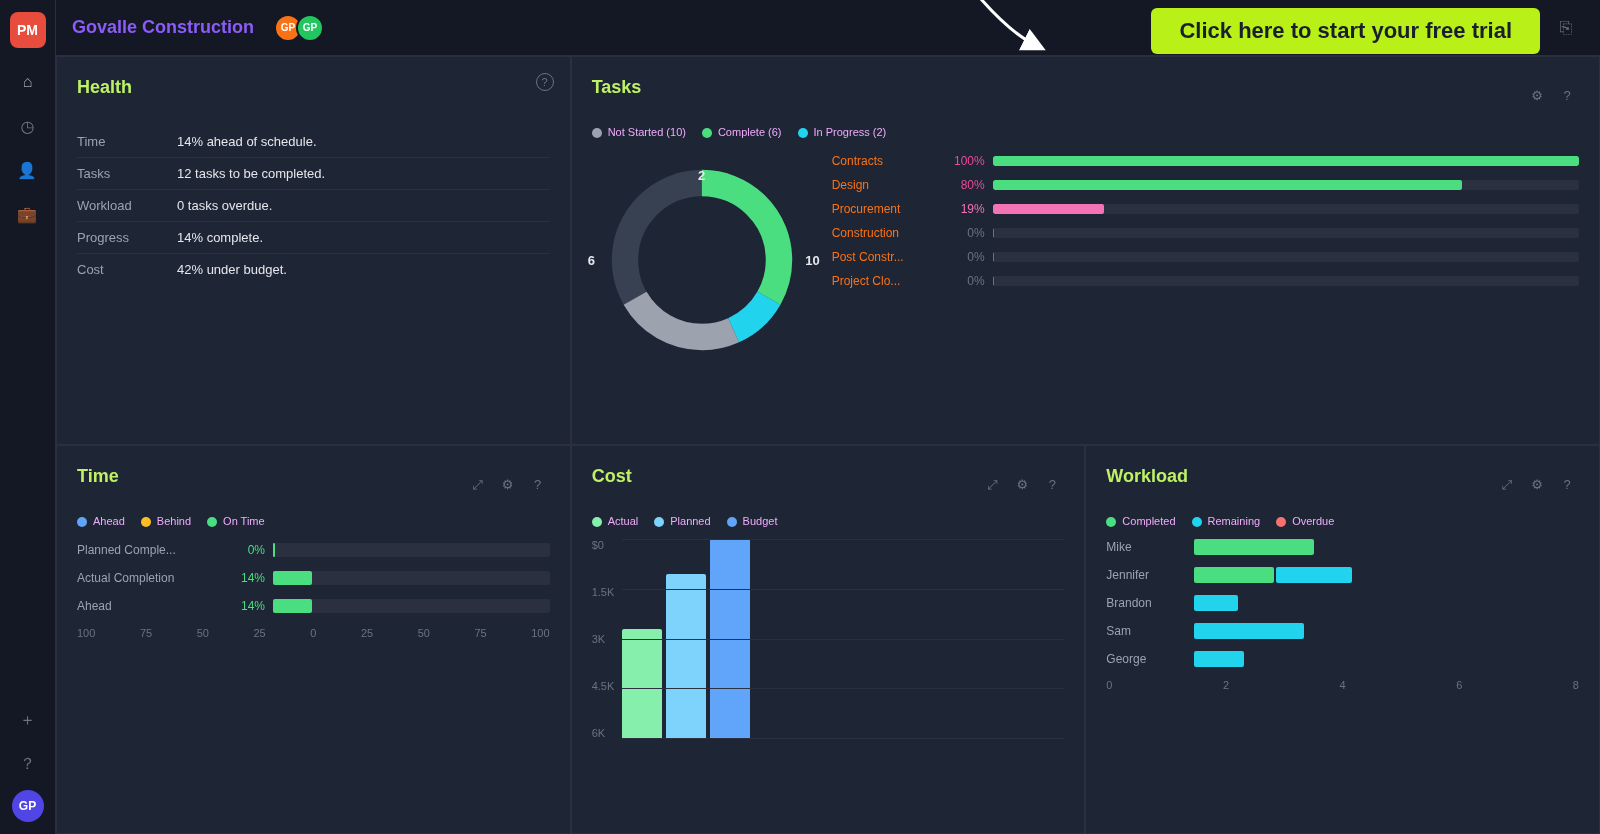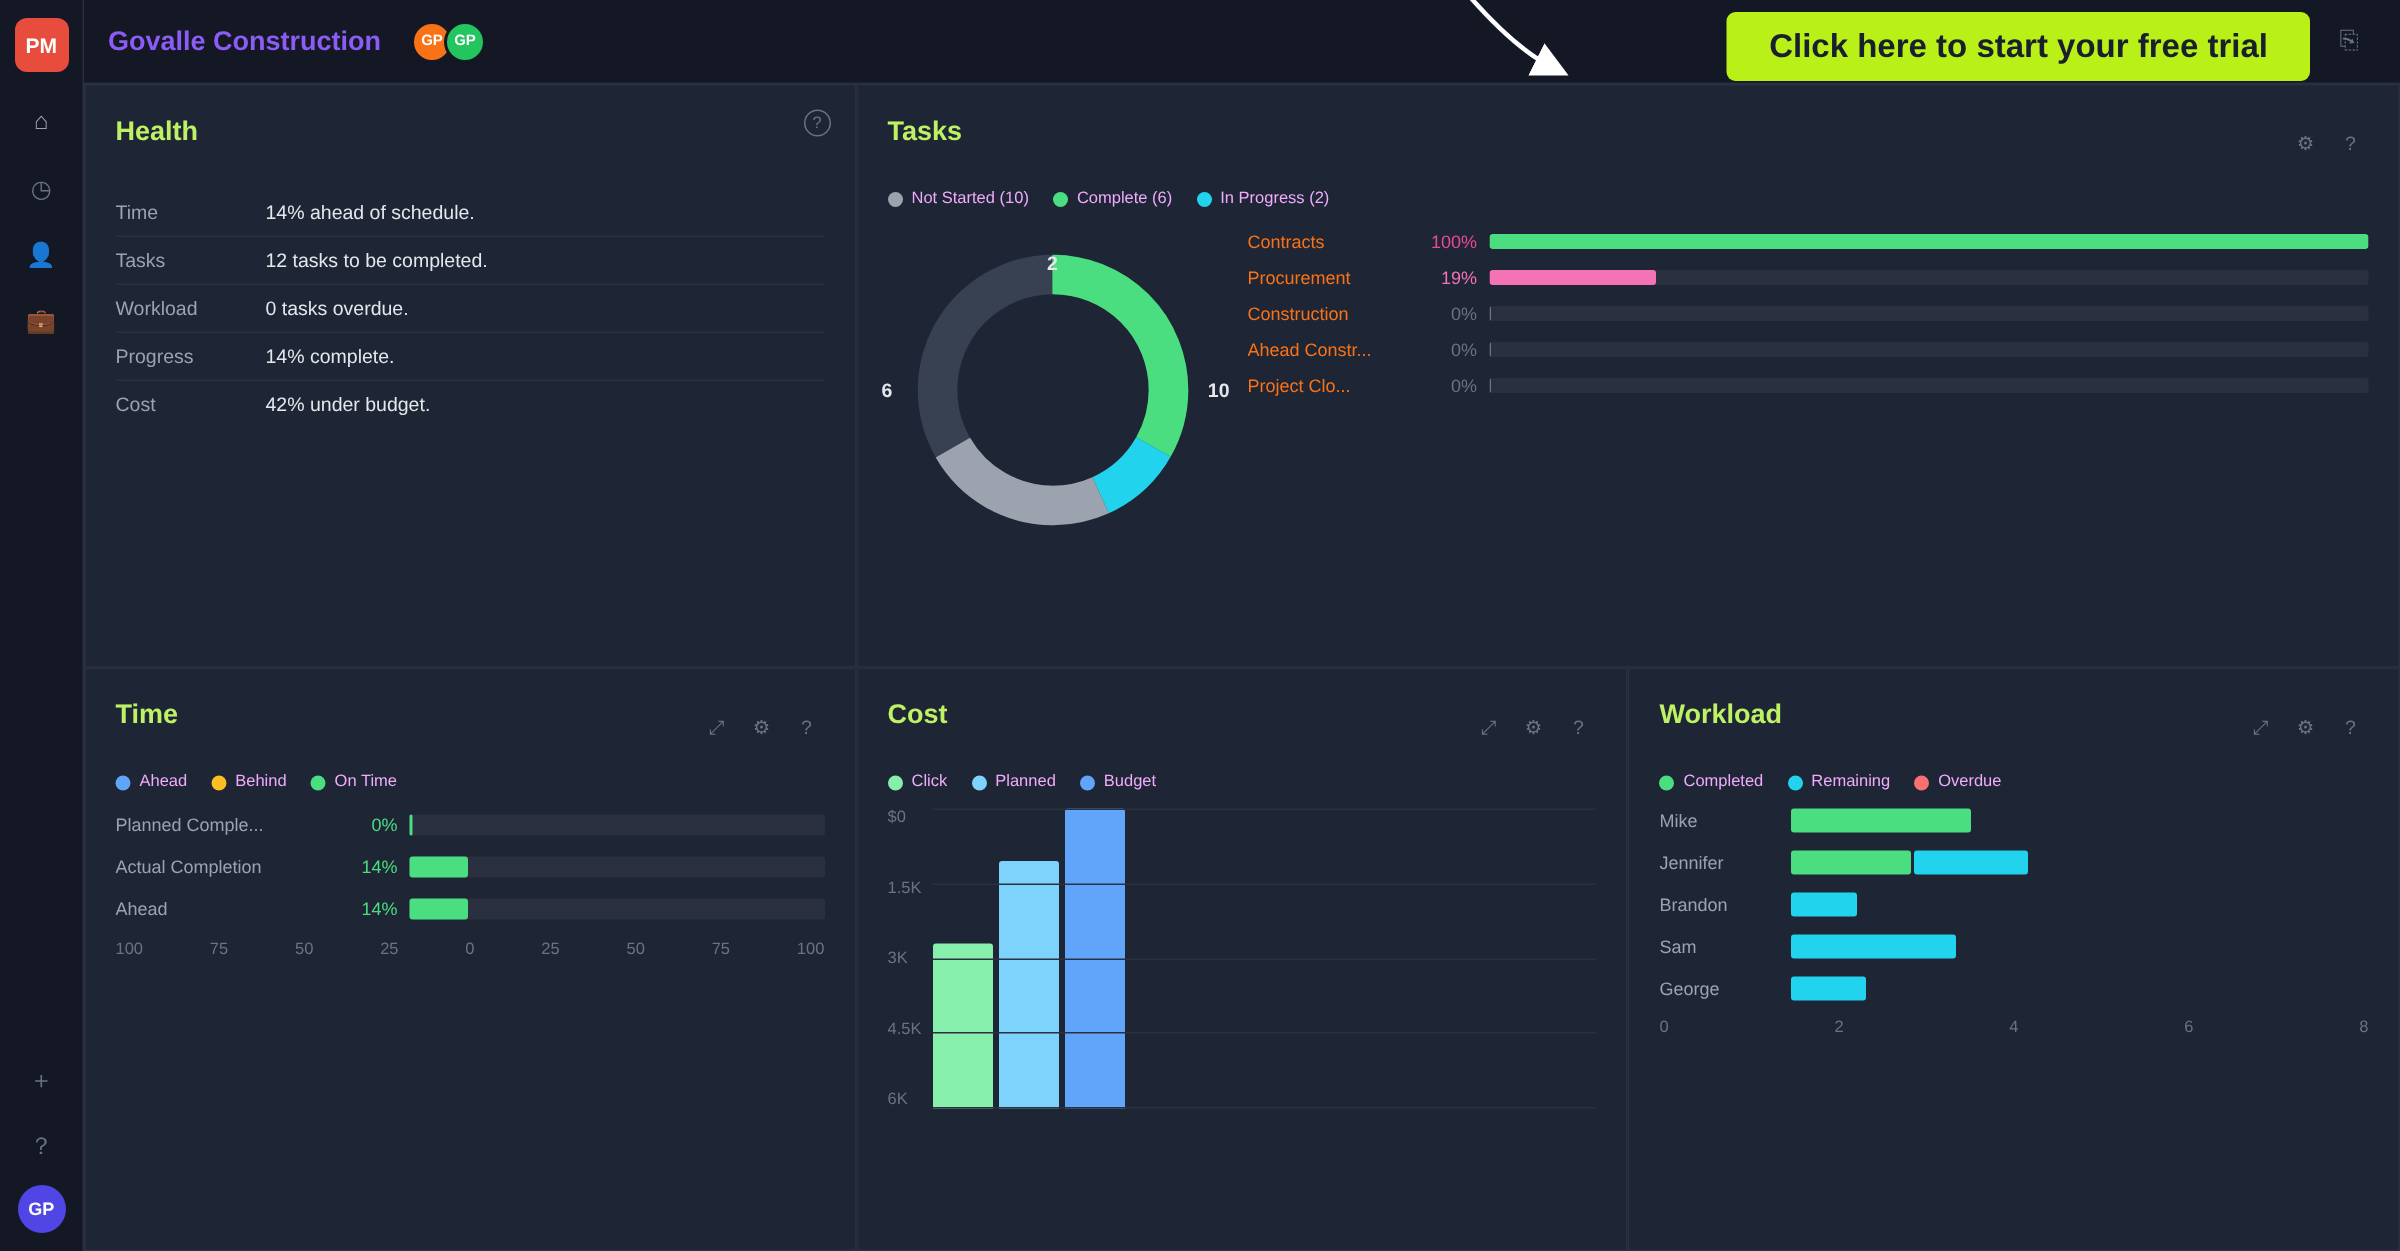--- a/index.html
+++ b/index.html
@@ -470,35 +470,42 @@
 
         <div class="task-bars">
           <div class="task-bar-row">
             <span class="task-bar-label">Contracts</span>
             <span class="task-bar-pct green">100%</span>
             <div class="task-bar-track">
               <div class="task-bar-fill" style="width:100%;background:#4ade80;"></div>
             </div>
           </div>
           <div class="task-bar-row">
+            <span class="task-bar-label">Design</span>
+            <span class="task-bar-pct green">80%</span>
+            <div class="task-bar-track">
+              <div class="task-bar-fill" style="width:80%;background:#4ade80;"></div>
+            </div>
+          </div>
+          <div class="task-bar-row">
             <span class="task-bar-label">Procurement</span>
             <span class="task-bar-pct pink">19%</span>
             <div class="task-bar-track">
               <div class="task-bar-fill" style="width:19%;background:#f472b6;"></div>
             </div>
           </div>
           <div class="task-bar-row">
             <span class="task-bar-label">Construction</span>
             <span class="task-bar-pct gray" style="color:#6b7280;">0%</span>
             <div class="task-bar-track">
               <div class="task-bar-fill" style="width:1px;background:#6b7280;"></div>
             </div>
           </div>
           <div class="task-bar-row">
-            <span class="task-bar-label">Ahead Constr...</span>
+            <span class="task-bar-label">Post Constr...</span>
             <span class="task-bar-pct gray" style="color:#6b7280;">0%</span>
             <div class="task-bar-track">
               <div class="task-bar-fill" style="width:1px;background:#6b7280;"></div>
             </div>
           </div>
           <div class="task-bar-row">
             <span class="task-bar-label">Project Clo...</span>
             <span class="task-bar-pct gray" style="color:#6b7280;">0%</span>
             <div class="task-bar-track">
               <div class="task-bar-fill" style="width:1px;background:#6b7280;"></div>
@@ -572,21 +579,21 @@
         <span class="panel-title">Cost</span>
         <div style="display:flex;gap:6px;">
           <div class="panel-icon-btn">⤢</div>
           <div class="panel-icon-btn">⚙</div>
           <div class="panel-icon-btn">?</div>
         </div>
       </div>
       <div class="cost-legend">
         <div class="legend-item">
           <div class="legend-dot" style="background:#86efac;"></div>
-          <span>Click</span>
+          <span>Actual</span>
         </div>
         <div class="legend-item">
           <div class="legend-dot" style="background:#7dd3fc;"></div>
           <span>Planned</span>
         </div>
         <div class="legend-item">
           <div class="legend-dot" style="background:#60a5fa;"></div>
           <span>Budget</span>
         </div>
       </div>

